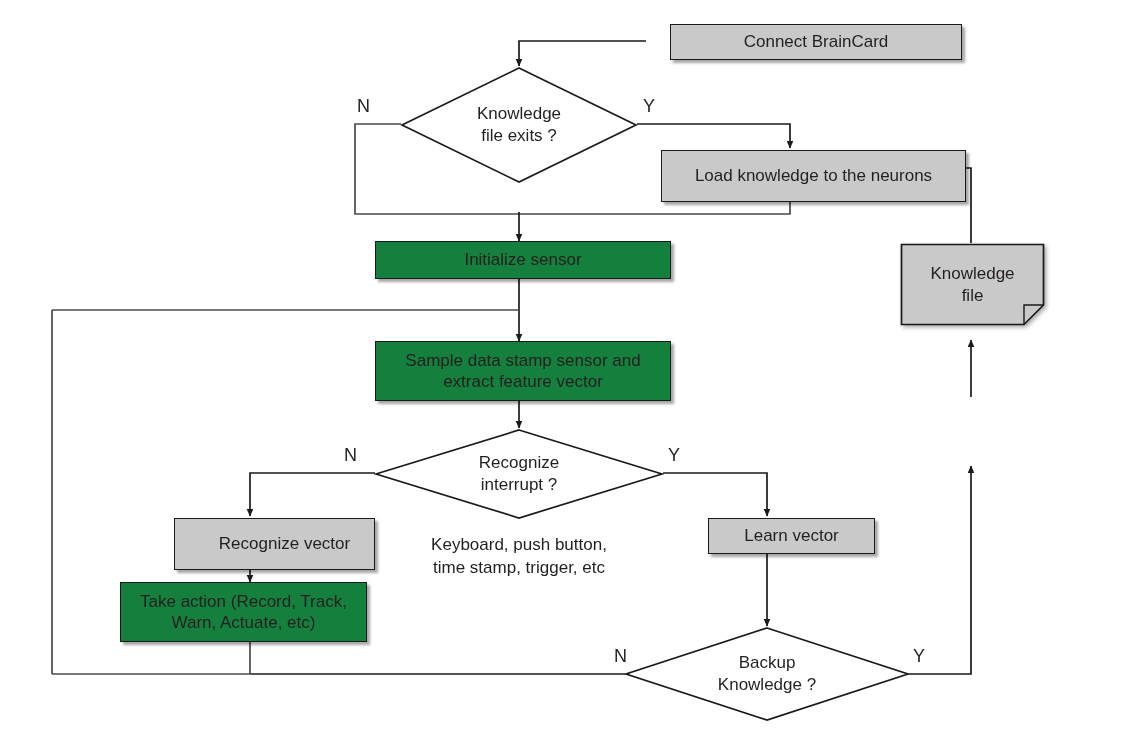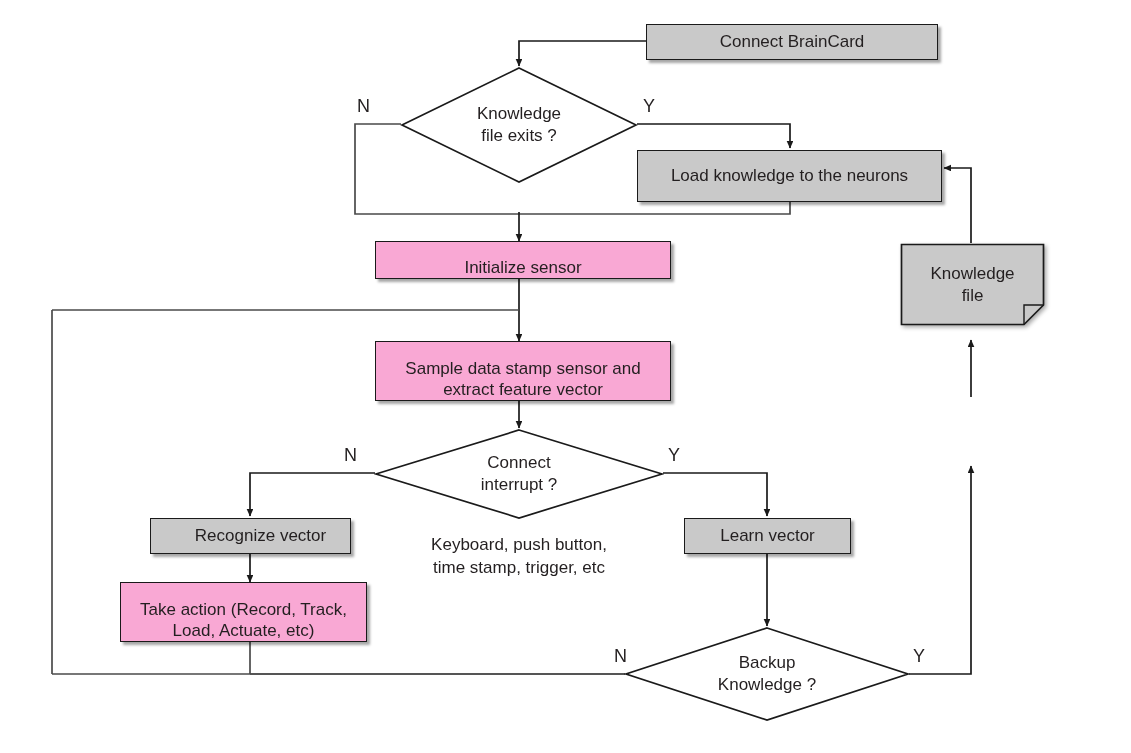--- a/index.html
+++ b/index.html
@@ -30,22 +30,22 @@
     display: flex;
     align-items: center;
     justify-content: center;
     text-align: center;
     border: 1.6px solid #1a1a1a;
     color: #231f20;
     line-height: 1.25;
     z-index: 3;
     box-shadow: 2.5px 2.5px 2.5px rgba(0,0,0,0.35);
   }
-  .node.gray  { background: #c9c9c9; }
-  .node.light { background: #f9a8d4; align-items: flex-end; }
+  .node.gray  { background: #c9c9c9; margin-left: 24px; }
+  .node.light { background: #15803d; }
   .node span { display: block; padding: 0 6px; }
 
   .doc {
     position: absolute;
     z-index: 3;
     filter: drop-shadow(2.5px 2.5px 2px rgba(0,0,0,0.35));
   }
   .doc .doc-label {
     position: absolute;
     left: 0; top: 0;
@@ -176,42 +176,42 @@
       <span style="display:block;">extract feature vector</span>
     </span>
   </div>
 
   <div class="diamond" style="left:374px; top:428px; width:290px; height:92px;">
     <svg width="290" height="92" viewBox="0 0 290 92">
       <polygon points="145,2 288,46 145,90 2,46" fill="#ffffff" stroke="#1a1a1a" stroke-width="1.7"></polygon>
     </svg>
     <div class="dm-label" style="font-size:17px;">
       <div>
-        <div>Connect</div>
+        <div>Recognize</div>
         <div>interrupt ?</div>
       </div>
     </div>
   </div>
 
   <span class="branch-label" style="left:344px; top:445px; font-size:18px;">N</span>
   <span class="branch-label" style="left:668px; top:445px; font-size:18px;">Y</span>
 
   <div class="note" style="left:519px; top:534px; transform:translateX(-50%); font-size:17px;">
     <div>Keyboard, push button,</div>
     <div>time stamp, trigger, etc</div>
   </div>
 
-  <div class="node gray" style="left:150px; top:518px; width:201px; height:36px; font-size:17px;padding-left:20px;">
+  <div class="node gray" style="left:150px; top:518px; width:201px; height:52px; font-size:17px;padding-left:20px;">
     <span>Recognize vector</span>
   </div>
 
   <div class="node light" style="left:120px; top:582px; width:247px; height:60px; font-size:17px;">
     <span>
       <span style="display:block;">Take action (Record, Track,</span>
-      <span style="display:block;">Load, Actuate, etc)</span>
+      <span style="display:block;">Warn, Actuate, etc)</span>
     </span>
   </div>
 
   <div class="node gray" style="left:684px; top:518px; width:167px; height:36px; font-size:17px;">
     <span>Learn vector</span>
   </div>
 
   <div class="diamond" style="left:624px; top:626px; width:286px; height:96px;">
     <svg width="286" height="96" viewBox="0 0 286 96">
       <polygon points="143,2 284,48 143,94 2,48" fill="#ffffff" stroke="#1a1a1a" stroke-width="1.7"></polygon>

